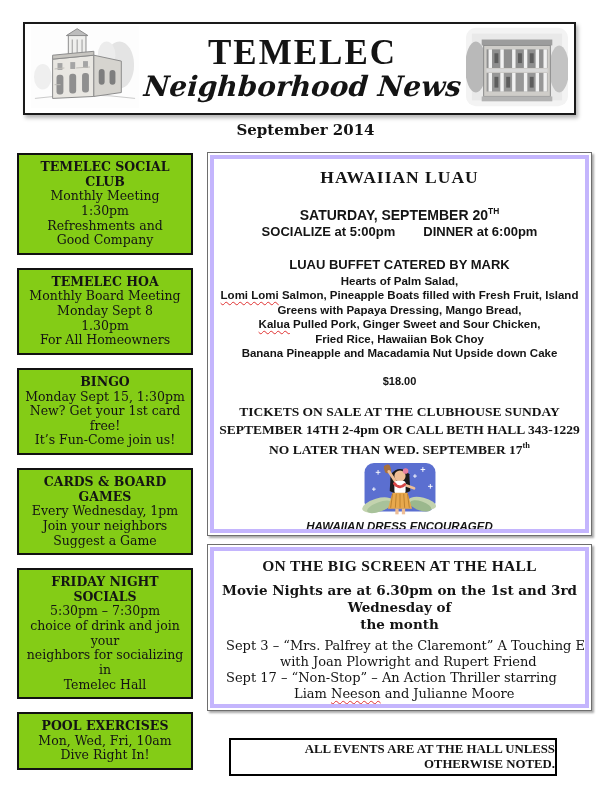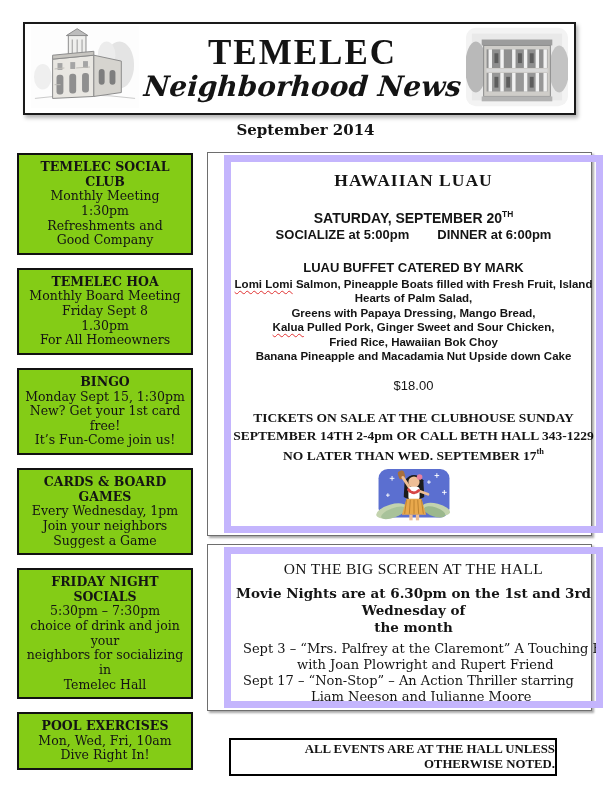--- a/index.html
+++ b/index.html
@@ -21,45 +21,45 @@
 
   
   .sidebar{position:absolute;left:17px;top:153px;width:176px;}
   .side-box{border:2px solid #111;background:#84cc16;text-align:center;margin-bottom:13px;
     padding:5px 2px;font-size:12.5px;line-height:1.17;box-sizing:border-box;}
   .side-box .hd{font-weight:bold;}
 
   
   .dbox{position:absolute;left:207px;width:385px;border:1px solid #6e6e6e;padding:2px;
     background:#fff;box-shadow:2px 2px 2px #a9a9a9;box-sizing:border-box;}
-  .dbox-inner{border:7px solid #c4b5fd;width:100%;height:100%;box-sizing:border-box;
-    text-align:center;overflow:hidden;margin-left:14px;}
+  .dbox-inner{border:4px solid #c4b5fd;width:100%;height:100%;box-sizing:border-box;
+    text-align:center;overflow:hidden;}
 
   
   .luau{top:152px;height:384px;}
   .luau-title{font-family:"Liberation Serif",serif;font-weight:bold;font-size:17.5px;
     letter-spacing:1px;margin-top:8px;}
   .sans{font-family:"Liberation Sans",sans-serif;}
   .luau-date{font-weight:bold;font-size:14px;margin-top:18px;}
   .luau-date sup{font-size:60%;vertical-align:super;}
   .luau-times{display:flex;justify-content:center;gap:28px;font-weight:bold;font-size:13px;margin-top:1px;}
   .buffet-hd{font-weight:bold;font-size:13px;margin-top:18px;}
   .menu{margin-top:2px;font-weight:bold;font-size:11.5px;line-height:1.26;}
   .sq{text-decoration:underline;text-decoration-style:wavy;text-decoration-color:#e03131;
     text-decoration-thickness:1px;text-underline-offset:2px;}
-  .price{font-weight:normal;font-size:13px;margin-top:14px;}
+  .price{font-weight:bold;font-size:11px;margin-top:14px;}
   .tickets{font-family:"Liberation Serif",serif;font-weight:bold;font-size:13.5px;
     line-height:1.37;margin-top:16px;}
   .tickets sup{font-size:62%;vertical-align:super;}
   .hula-wrap{margin-top:4px;line-height:0;}
   .dress{font-weight:bold;font-style:italic;font-size:11.5px;margin-top:1px;}
 
   
   .movies{top:544px;height:167px;}
-  .movie-title{font-family:"Liberation Serif",serif;font-weight:normal;font-size:15.5px;margin-top:6px;letter-spacing:.3px;text-align:center;}
+  .movie-title{font-family:"Liberation Serif",serif;font-weight:bold;font-size:15.5px;margin-top:6px;letter-spacing:.3px;text-align:center;}
   .movie-sched{font-weight:bold;font-size:13.5px;line-height:1.25;margin-top:7px;}
   .listings{text-align:left;font-size:13px;line-height:1.25;margin-top:5px;white-space:nowrap;}
   .l-ind0{padding-left:12px;} .l-ind1{padding-left:66px;} .l-ind2{padding-left:80px;}
   .movie-footer{font-size:13.5px;margin-top:6px;}
 
   
   .footer-note{position:absolute;left:229px;top:738px;width:328px;border:2px solid #000;
     text-align:right;font-family:"Liberation Serif",serif;font-weight:bold;font-size:12.8px;
     padding:2px 0;box-sizing:border-box;}
 </style>
@@ -147,21 +147,21 @@
       <div class="hd">TEMELEC SOCIAL CLUB</div>
       <div>Monthly Meeting</div>
       <div>1:30pm</div>
       <div>Refreshments and</div>
       <div>Good Company</div>
     </div>
 
     <div class="side-box">
       <div class="hd">TEMELEC HOA</div>
       <div>Monthly Board Meeting</div>
-      <div>Friday Sept 8</div>
+      <div>Monday Sept 8</div>
       <div>1.30pm</div>
       <div>For All Homeowners</div>
     </div>
 
     <div class="side-box">
       <div class="hd">BINGO</div>
       <div>Monday Sept 15, 1:30pm</div>
       <div>New? Get your 1st card free!</div>
       <div>It’s Fun-Come join us!</div>
     </div>
@@ -196,22 +196,22 @@
       <div class="luau-date sans"><span>SATURDAY, SEPTEMBER 20</span><sup>TH</sup></div>
 
       <div class="luau-times sans">
         <span>SOCIALIZE at 5:00pm</span>
         <span>DINNER at 6:00pm</span>
       </div>
 
       <div class="buffet-hd sans">LUAU BUFFET CATERED BY MARK</div>
 
       <div class="menu sans">
+        <div>Hearts of Palm Salad,</div>
         <div><span class="sq">Lomi Lomi</span> <span>Salmon, Pineapple Boats filled with Fresh Fruit, Island</span></div>
-        <div>Hearts of Palm Salad,</div>
         <div>Greens with Papaya Dressing, Mango Bread,</div>
         <div><span class="sq">Kalua</span> <span>Pulled Pork, Ginger Sweet and Sour Chicken,</span></div>
         <div>Fried Rice, Hawaiian Bok Choy</div>
         <div>Banana Pineapple and Macadamia Nut Upside down Cake</div>
       </div>
 
       <div class="price sans">$18.00</div>
 
       <div class="tickets">
         <div>TICKETS ON SALE AT THE CLUBHOUSE SUNDAY</div>

